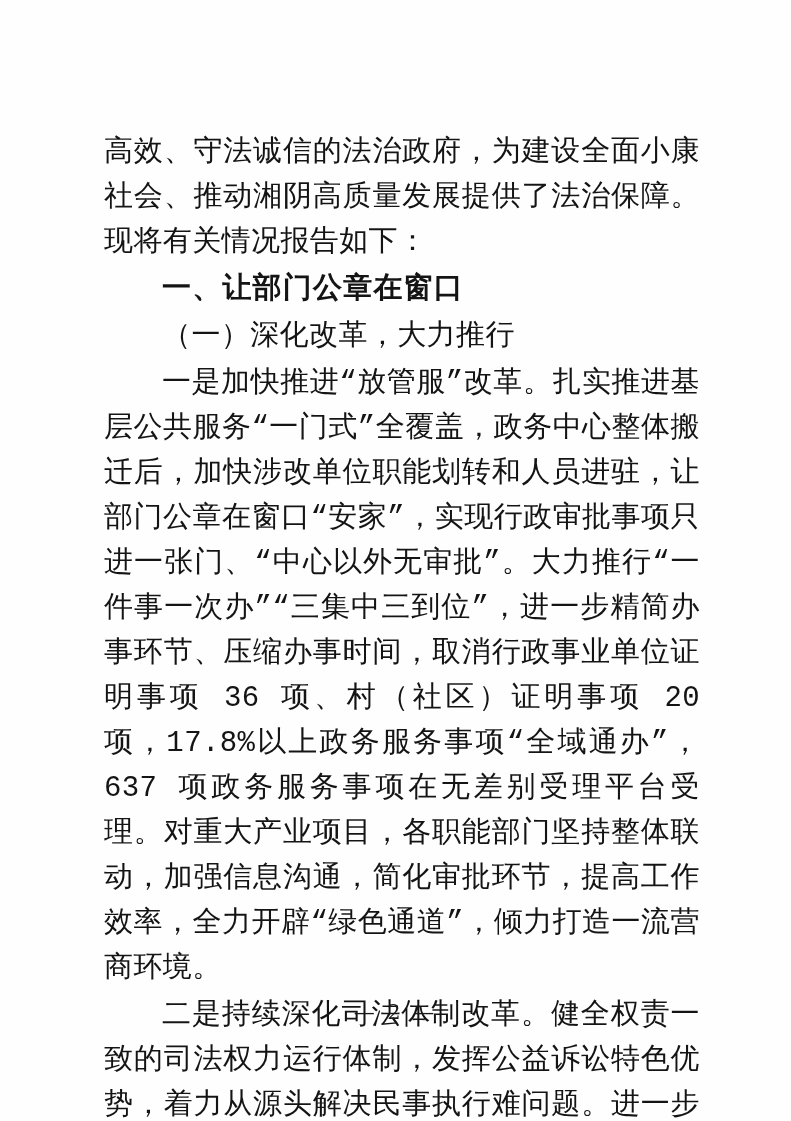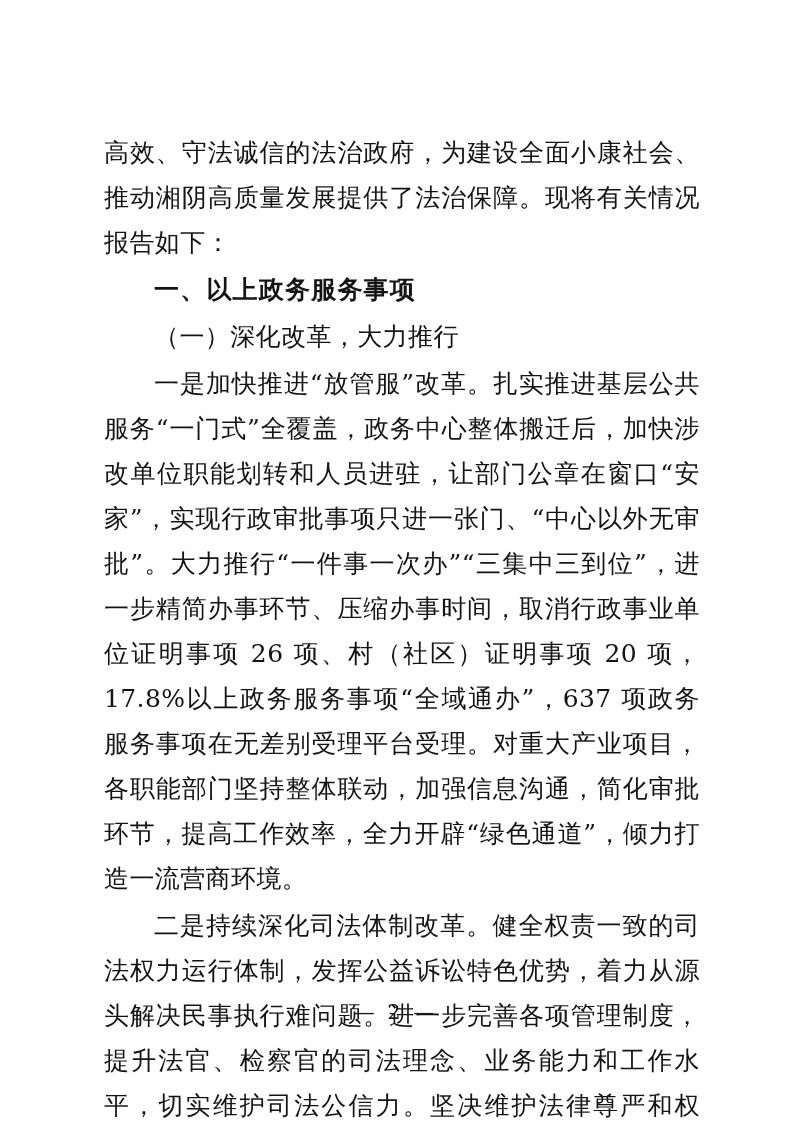--- a/index.html
+++ b/index.html
@@ -24,26 +24,27 @@
     background: #fefefe;
   }
   .doc-body {
     position: absolute;
     left: 104px;
     top: 130px;
     width: 596px;
   }
   p {
     margin: 0 0 2px 0;
-    font-size: 25px;
+    font-size: 29px;
     line-height: 45px;
     text-align: justify;
     text-justify: inter-ideograph;
     letter-spacing: 0.4px;
     color: #141414;
+    font-family: Liberation Mono, monospace;
   }
   p.indent {
     text-indent: 2em;
   }
   p.heading {
     font-weight: bold;
     text-indent: 2em;
     letter-spacing: 1.2px;
   }
   p.subheading {
@@ -60,20 +61,20 @@
     color: #1a1a1a;
     font-family: "DejaVu Serif", "Liberation Serif", serif;
   }
 </style>
 </head>
 <body>
 
 <div class="page">
   <div class="doc-body">
     <p class="body">高效、守法诚信的法治政府，为建设全面小康社会、推动湘阴高质量发展提供了法治保障。现将有关情况报告如下：</p>
-    <p class="heading">一、以上政务服务事项</p>
+    <p class="heading">一、让部门公章在窗口</p>
     <p class="subheading">（一）深化改革，大力推行</p>
-    <p class="indent">一是加快推进“放管服”改革。扎实推进基层公共服务“一门式”全覆盖，政务中心整体搬迁后，加快涉改单位职能划转和人员进驻，让部门公章在窗口“安家”，实现行政审批事项只进一张门、“中心以外无审批”。大力推行“一件事一次办”“三集中三到位”，进一步精简办事环节、压缩办事时间，取消行政事业单位证明事项 26 项、村（社区）证明事项 20 项，17.8%以上政务服务事项“全域通办”，637 项政务服务事项在无差别受理平台受理。对重大产业项目，各职能部门坚持整体联动，加强信息沟通，简化审批环节，提高工作效率，全力开辟“绿色通道”，倾力打造一流营商环境。</p>
+    <p class="indent">一是加快推进“放管服”改革。扎实推进基层公共服务“一门式”全覆盖，政务中心整体搬迁后，加快涉改单位职能划转和人员进驻，让部门公章在窗口“安家”，实现行政审批事项只进一张门、“中心以外无审批”。大力推行“一件事一次办”“三集中三到位”，进一步精简办事环节、压缩办事时间，取消行政事业单位证明事项 36 项、村（社区）证明事项 20 项，17.8%以上政务服务事项“全域通办”，637 项政务服务事项在无差别受理平台受理。对重大产业项目，各职能部门坚持整体联动，加强信息沟通，简化审批环节，提高工作效率，全力开辟“绿色通道”，倾力打造一流营商环境。</p>
     <p class="indent">二是持续深化司法体制改革。健全权责一致的司法权力运行体制，发挥公益诉讼特色优势，着力从源头解决民事执行难问题。进一步完善各项管理制度，提升法官、检察官的司法理念、业务能力和工作水平，切实维护司法公信力。坚决维护法律尊严和权威，规范司法行为，遵守法定程序，准确适用法律法规，让人民群众在每一个司法案件中感受到公平正义。</p>
 
   </div>
   <div class="page-number">— 2 —</div>
 </div>
 
 </body></html>

